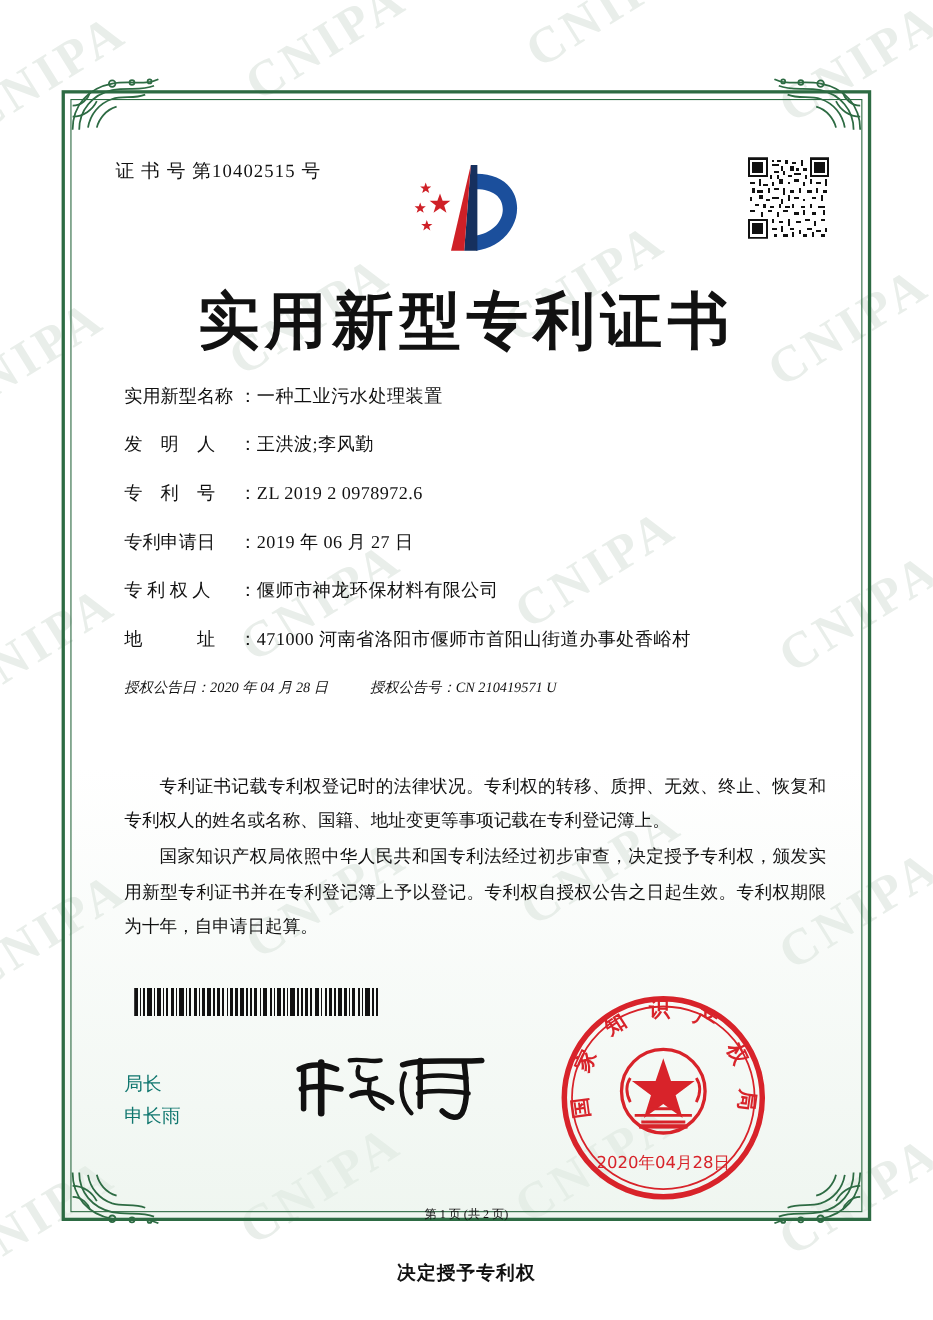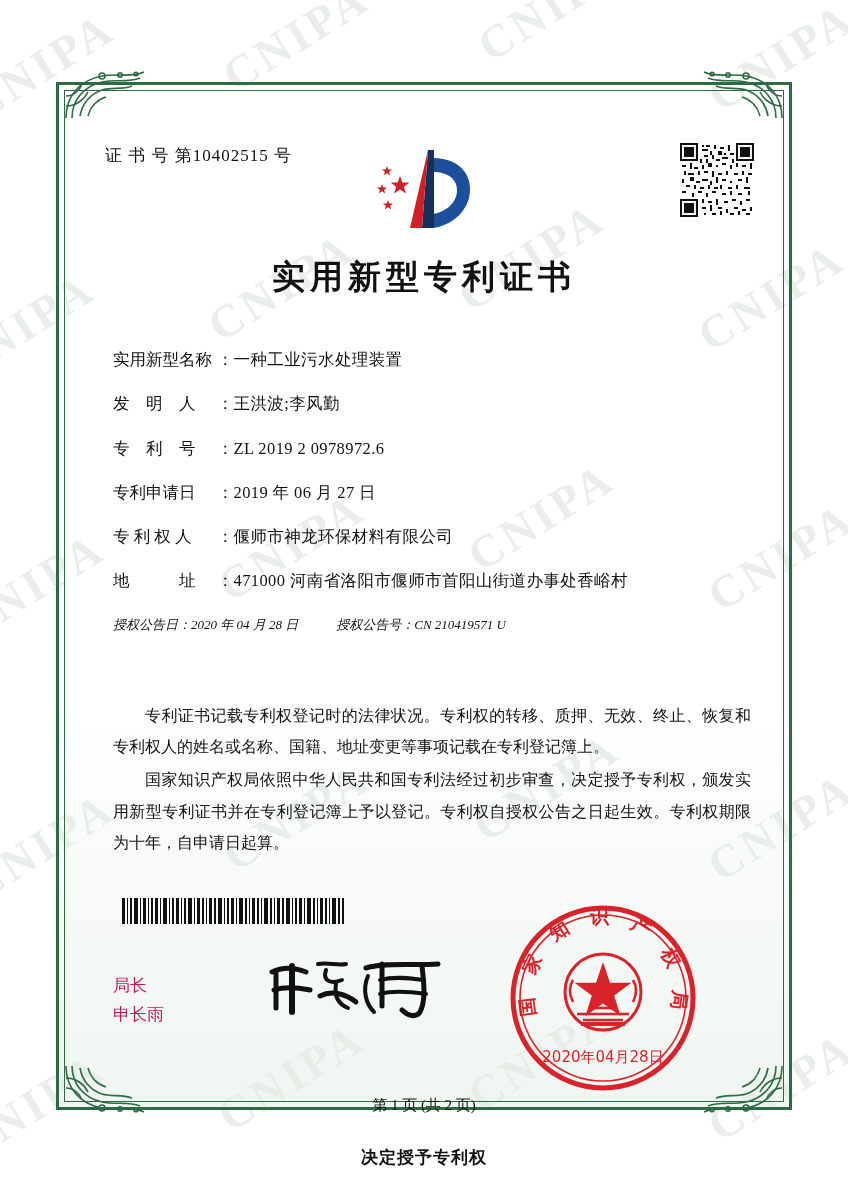--- a/index.html
+++ b/index.html
@@ -88,21 +88,21 @@
     position:absolute;
     left:370px;top:140px;
     width:110px;height:105px;
   }
 
   .main-title{
     position:absolute;
     left:0;top:255px;
     width:848px;
     text-align:center;
-    font-size:33px;
+    font-size:56px;
     font-weight:bold;
     letter-spacing:5px;
     color:#111;
     font-family:"DejaVu Serif", serif;
   }
 
   
   .fields{
     position:absolute;
     left:113px;top:350px;
@@ -152,21 +152,21 @@
     position:absolute;
     left:122px;top:898px;
     width:222px;height:26px;
   }
 
   
   .sig-label{
     position:absolute;
     left:113px;top:972px;
     font-size:17px;
-    color:#be185d;
+    color:#0f766e;
     line-height:1.7;
   }
   .sig-script{
     position:absolute;
     left:262px;top:950px;
     width:200px;height:70px;
     color:#111;
   }
 
   
@@ -175,21 +175,21 @@
     left:505px;top:900px;
     width:196px;height:196px;
   }
 
   
   .page-no{
     position:absolute;
     left:0;top:1096px;
     width:848px;
     text-align:center;
-    font-size:15px;
+    font-size:11px;
     color:#111;
   }
   .footer-note{
     position:absolute;
     left:0;top:1146px;
     width:848px;
     text-align:center;
     font-size:17px;
     font-weight:bold;
     color:#111;

